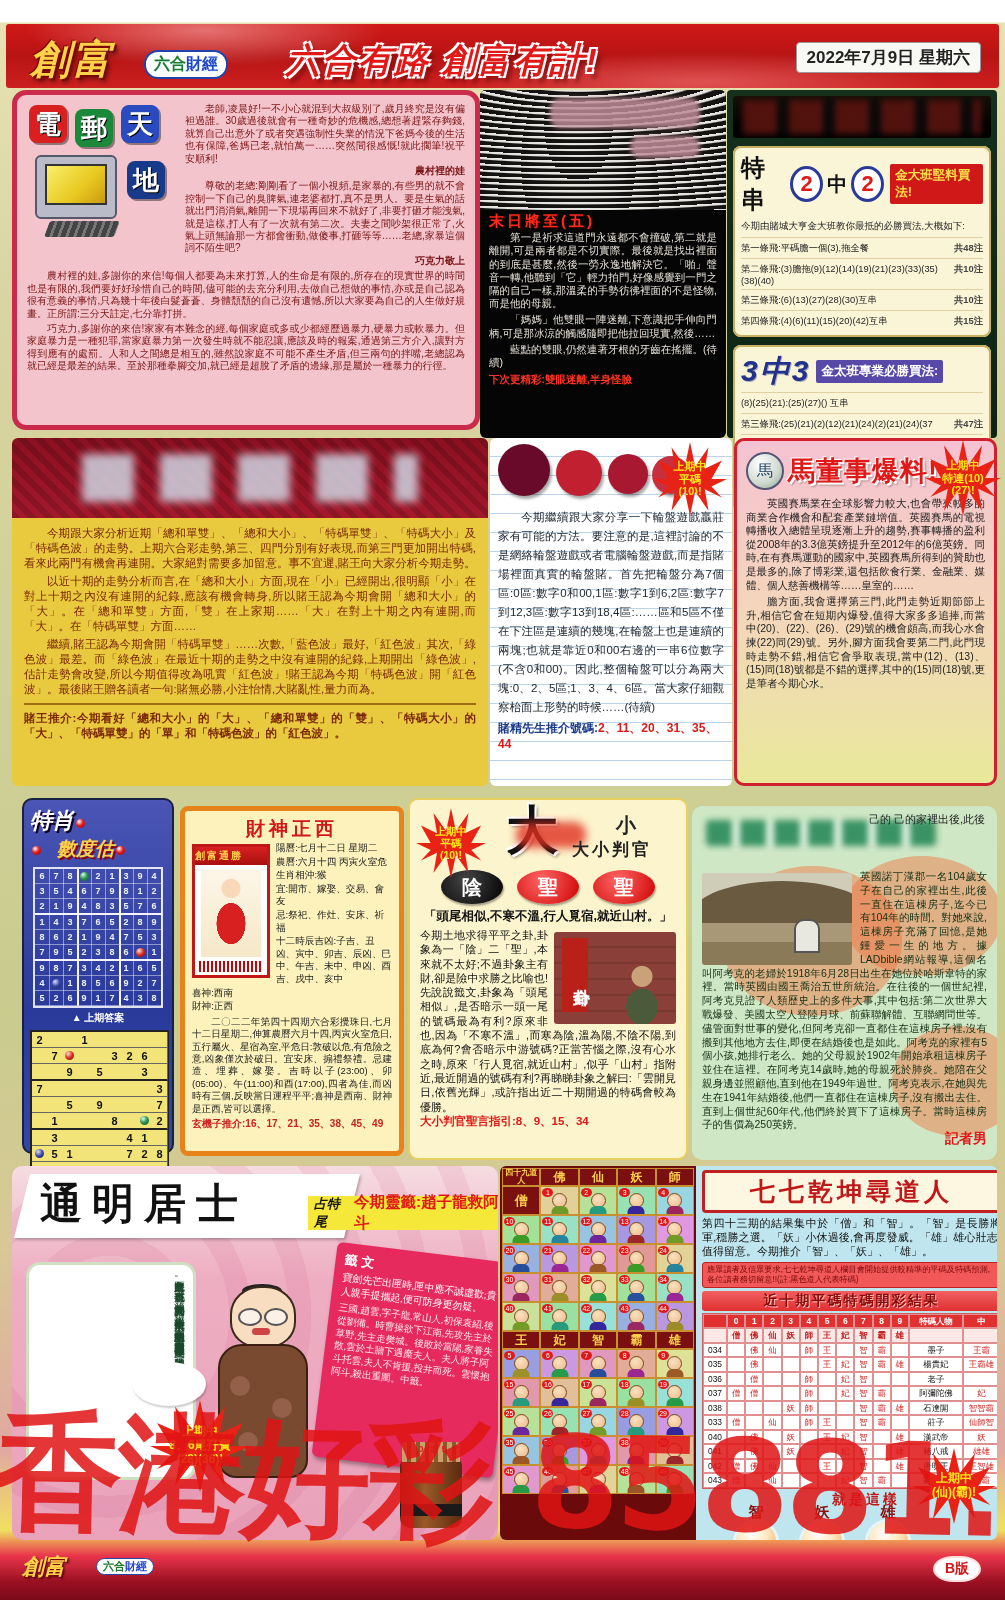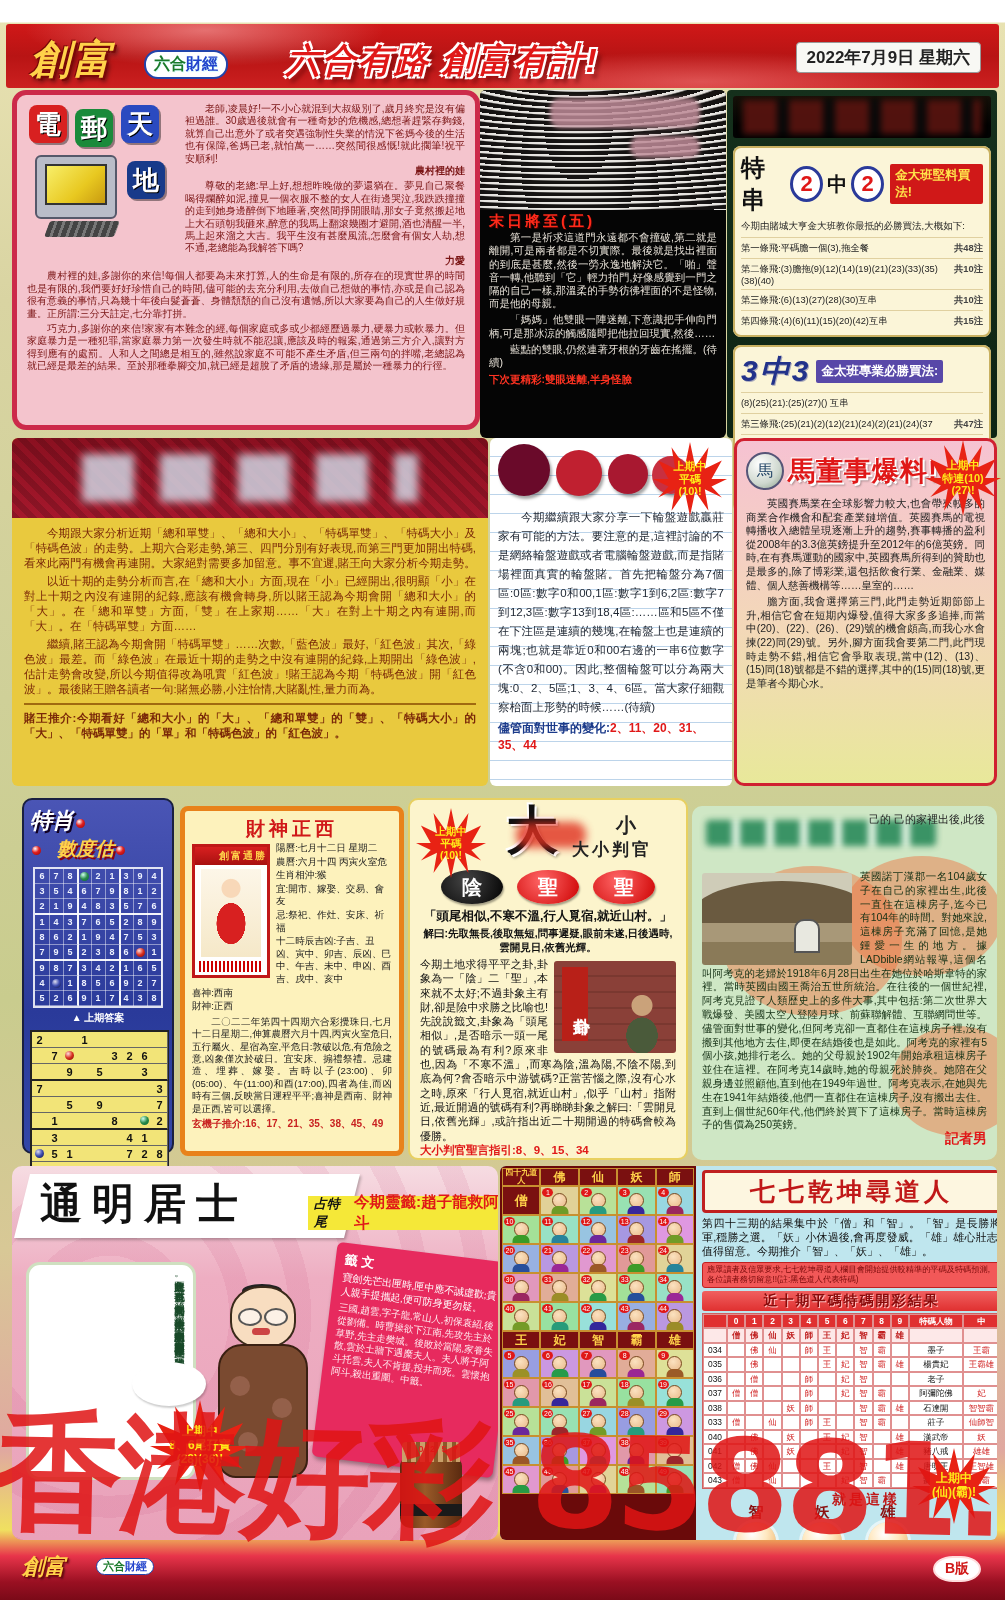--- a/index.html
+++ b/index.html
@@ -115,21 +115,21 @@
   .dot-G{background:radial-gradient(circle at 35% 30%,#cfe,#2a8a4a 50%,#063);}
   .dot-R{background:radial-gradient(circle at 35% 30%,#fdd,#d83020 50%,#700);}
   .dot-B{background:radial-gradient(circle at 35% 30%,#dde,#3a4ab0 50%,#113);}
   .tx-ans{color:#fff;font-size:10px;text-align:center;margin:3px 0;font-weight:700;}
   
   .caishen{left:180px;top:806px;width:224px;height:350px;background:#fdf2bc;border:5px solid #e8821a;
     border-radius:8px;padding:5px 7px;overflow:hidden;}
   .cs-title{text-align:center;color:#d01818;font-weight:900;font-size:19px;letter-spacing:4px;font-family:"Liberation Serif","DejaVu Serif",serif;}
   .cs-cal{float:left;width:72px;height:128px;border:3px solid #c01818;background:#fff;margin:2px 6px 2px 0;position:relative;}
   .cs-cal-top{background:linear-gradient(180deg,#d82020,#a81010);color:#ffd24a;font-size:10px;font-weight:900;
-    text-align:right;padding:2px 0;letter-spacing:2px;}
+    text-align:left;padding:2px 0;letter-spacing:2px;}
   .cs-cal-fig{position:absolute;left:6px;top:22px;right:6px;bottom:18px;background:
     radial-gradient(circle at 50% 22%,#f8d8b8 0 9px,transparent 10px),
     radial-gradient(ellipse 24px 34px at 50% 62%,#d82020 0 60%,transparent 61%),
     linear-gradient(180deg,#fdf6e8,#f5e8c8);}
   .cs-cal-bar{position:absolute;left:4px;bottom:3px;right:4px;height:11px;background:repeating-linear-gradient(90deg,#c00 0 2px,#fff 2px 4px);}
   .cs-lines{font-size:9.6px;line-height:12.6px;color:#1a1a1a;}
   .cs-lines div{margin-bottom:1px;}
   .cs-para{clear:both;font-size:9.6px;line-height:12.4px;color:#1a1a1a;margin-top:3px;text-indent:2em;}
   .cs-rec{color:#c82020;font-weight:700;font-size:10px;margin-top:2px;}
   
@@ -257,21 +257,21 @@
     <div class="email-icon">
       <div class="eml-sq" style="left:2px;top:2px;background:#d82020;">電</div>
       <div class="eml-sq" style="left:48px;top:6px;background:#1a8a3a;">郵</div>
       <div class="eml-sq" style="left:94px;top:2px;background:#2a4ac0;">天</div>
       <div class="eml-sq" style="left:100px;top:58px;background:#183a8a;">地</div>
       <div class="monitor"></div>
       <div class="kbd"></div>
     </div>
     <div id="email-letters">
         <p class="jz">老師,凌晨好!一不小心就混到大叔級別了,歲月終究是沒有偏袒過誰。30歲過後就會有一種奇妙的危機感,總想著趕緊存夠錢,就算自己出意外了或者突遇強制性失業的情況下爸媽今後的生活也有保障,爸媽已老,就怕萬一……突然間很感慨!就此擱筆!祝平安順利!<span class="sign">農村裡的娃</span></p>
-        <p class="jz">尊敬的老總:早上好,想想昨晚做的夢還猶在。夢見自己聚餐喝得爛醉如泥,撞見一個衣服不整的女人在街邊哭泣,我跌跌撞撞的走到她身邊醉倒下地睡著,突然間掙開眼睛,那女子竟然搬起地上大石頭朝我砸來,醉意的我馬上翻滾幾圈才避開,酒也清醒一半,馬上起來溜之大吉。我平生沒有甚麼風流,怎麼會有個女人劫,想不通,老總能為我解答下嗎?<span class="sign">力愛</span></p>
+        <p class="jz">尊敬的老總:剛剛看了一個小視頻,是家暴的,有些男的就不會控制一下自己的臭脾氣,連老婆都打,真不是男人。要是生氣的話就出門消消氣,離開一下現場再回來不就好了,非要打砸才能洩氣,就是這樣,打人有了一次就有第二次。夫妻之間吵架很正常了,火氣上頭無論那一方都會衝動,做傻事,打砸等等……老總,家暴這個詞不陌生吧?<span class="sign">巧克力敬上</span></p>
         <p class="jz">農村裡的娃,多謝你的來信!每個人都要為未來打算,人的生命是有限的,所存在的現實世界的時間也是有限的,我們要好好珍惜自己的時間,儘可能的去充分利用,去做自己想做的事情,亦或是自己認為很有意義的事情,只為幾十年後白髮蒼蒼、身體頹頹的自己沒有遺憾,所以大家要為自己的人生做好規畫。正所謂:三分天註定,七分靠打拼。</p>
         <p class="jz">巧克力,多謝你的來信!家家有本難念的經,每個家庭或多或少都經歷過暴力,硬暴力或軟暴力。但家庭暴力是一種犯罪,當家庭暴力第一次發生時就不能忍讓,應該及時的報案,通過第三方介入,讓對方得到應有的處罰。人和人之間總是相互的,雖然說家庭不可能不產生矛盾,但三兩句的拌嘴,老總認為就已經是最差的結果。至於那種拳腳交加,就已經是超脫了矛盾的邊緣,那是屬於一種暴力的行徑。</p>
       </div>
   </div>
 
   <div class="panel horror">
     <div class="horror-waves">
       <div class="censor" style="left:70px;top:8px;width:150px;height:30px;"></div>
       <div class="censor" style="left:150px;top:46px;width:70px;height:22px;"></div>
     </div>
@@ -359,21 +359,21 @@
   <div class="panel dujing">
     <div class="dj-title">
       <div class="dj-c" style="left:0px;top:2px;width:52px;height:52px;background:#6a0a2a;font-size:32px;"></div>
       <div class="dj-c" style="left:58px;top:8px;width:46px;height:46px;background:#c02030;font-size:28px;"></div>
       <div class="dj-c" style="left:110px;top:12px;width:40px;height:40px;background:#a81830;font-size:24px;"></div>
       <div class="dj-c" style="left:154px;top:14px;width:38px;height:38px;background:#c83040;font-size:24px;"></div>
     </div>
     <div id="dujing-paras" class="dj-text jz">
         <p>今期繼續跟大家分享一下輪盤遊戲贏莊家有可能的方法。要注意的是,這裡討論的不是網絡輪盤遊戲或者電腦輪盤遊戲,而是指賭場裡面真實的輪盤賭。首先把輪盤分為7個區:0區:數字0和00,1區:數字1到6,2區:數字7到12,3區:數字13到18,4區:……區和5區不僅在下注區是連續的幾塊,在輪盤上也是連續的兩塊;也就是靠近0和00右邊的一串6位數字(不含0和00)。因此,整個輪盤可以分為兩大塊:0、2、5區;1、3、4、6區。當大家仔細觀察枱面上形勢的時候……(待續)</p>
       </div>
-    <div class="dj-nums"><span>儘管面對世事的變化:</span><b>2、11、20、31、35、44</b></div>
+    <div class="dj-nums"><span>賭精先生推介號碼:</span><b>2、11、20、31、35、44</b></div>
   </div>
   <div class="burst" style="left:653px;top:442px;width:74px;height:74px;font-size:11px;" id="badge-dujing">
       <div>上期中</div>
       <div>平碼</div>
       <div>(10)!</div>
     </div>
 
   <div class="panel madong">
     <div class="md-title">
       <span class="md-emblem">馬</span>
@@ -603,21 +603,20 @@
       <span class="pg-blob"></span>
       <span class="pg-small">小</span>
       <span class="pg-sub">大小判官</span>
     </div>
     <div class="pg-circles" id="pg-circles">
         <div class="pg-ell" style="background: radial-gradient(circle at 40% 30%, rgb(68, 68, 68), rgb(0, 0, 0));">陰</div>
         <div class="pg-ell" style="background: radial-gradient(circle at 40% 30%, rgb(255, 102, 102), rgb(204, 0, 0));">聖</div>
         <div class="pg-ell" style="background: radial-gradient(circle at 40% 30%, rgb(255, 102, 102), rgb(204, 0, 0));">聖</div>
       </div>
     <div class="pg-quote">「頭尾相似,不寒不溫,行人覓宿,就近山村。」</div>
-    <div class="pg-jie">解曰:先取無長,後取無短,問事遲疑,眼前未遂,日後遇時,雲開見日,依舊光輝。</div>
     <div class="pg-text jz">
       <span class="pg-photo">
         <span class="pg-photo-sign">卦命</span>
         <span class="pg-photo-fig"></span>
       </span>
       <span>今期土地求得平平之卦,卦象為一「陰」二「聖」,本來就不太好;不過卦象主有財,卻是險中求勝之比喻也!先說說籤文,卦象為「頭尾相似」,是否暗示一頭一尾的號碼最為有利?原來非也,因為「不寒不溫」,而寒為陰,溫為陽,不陰不陽,到底為何?會否暗示中游號碼?正當苦惱之際,沒有心水之時,原來「行人覓宿,就近山村」,似乎「山村」指附近,最近開過的號碼有利?再睇睇卦象之解曰:「雲開見日,依舊光輝」,或許指出近二十期開過的特碼會較為優勝。</span>
       <div class="pg-guide">大小判官聖言指引:8、9、15、34</div>
     </div>
   </div>
   <div class="burst" style="left:416px;top:808px;width:70px;height:70px;font-size:10.5px;" id="badge-panguan">

